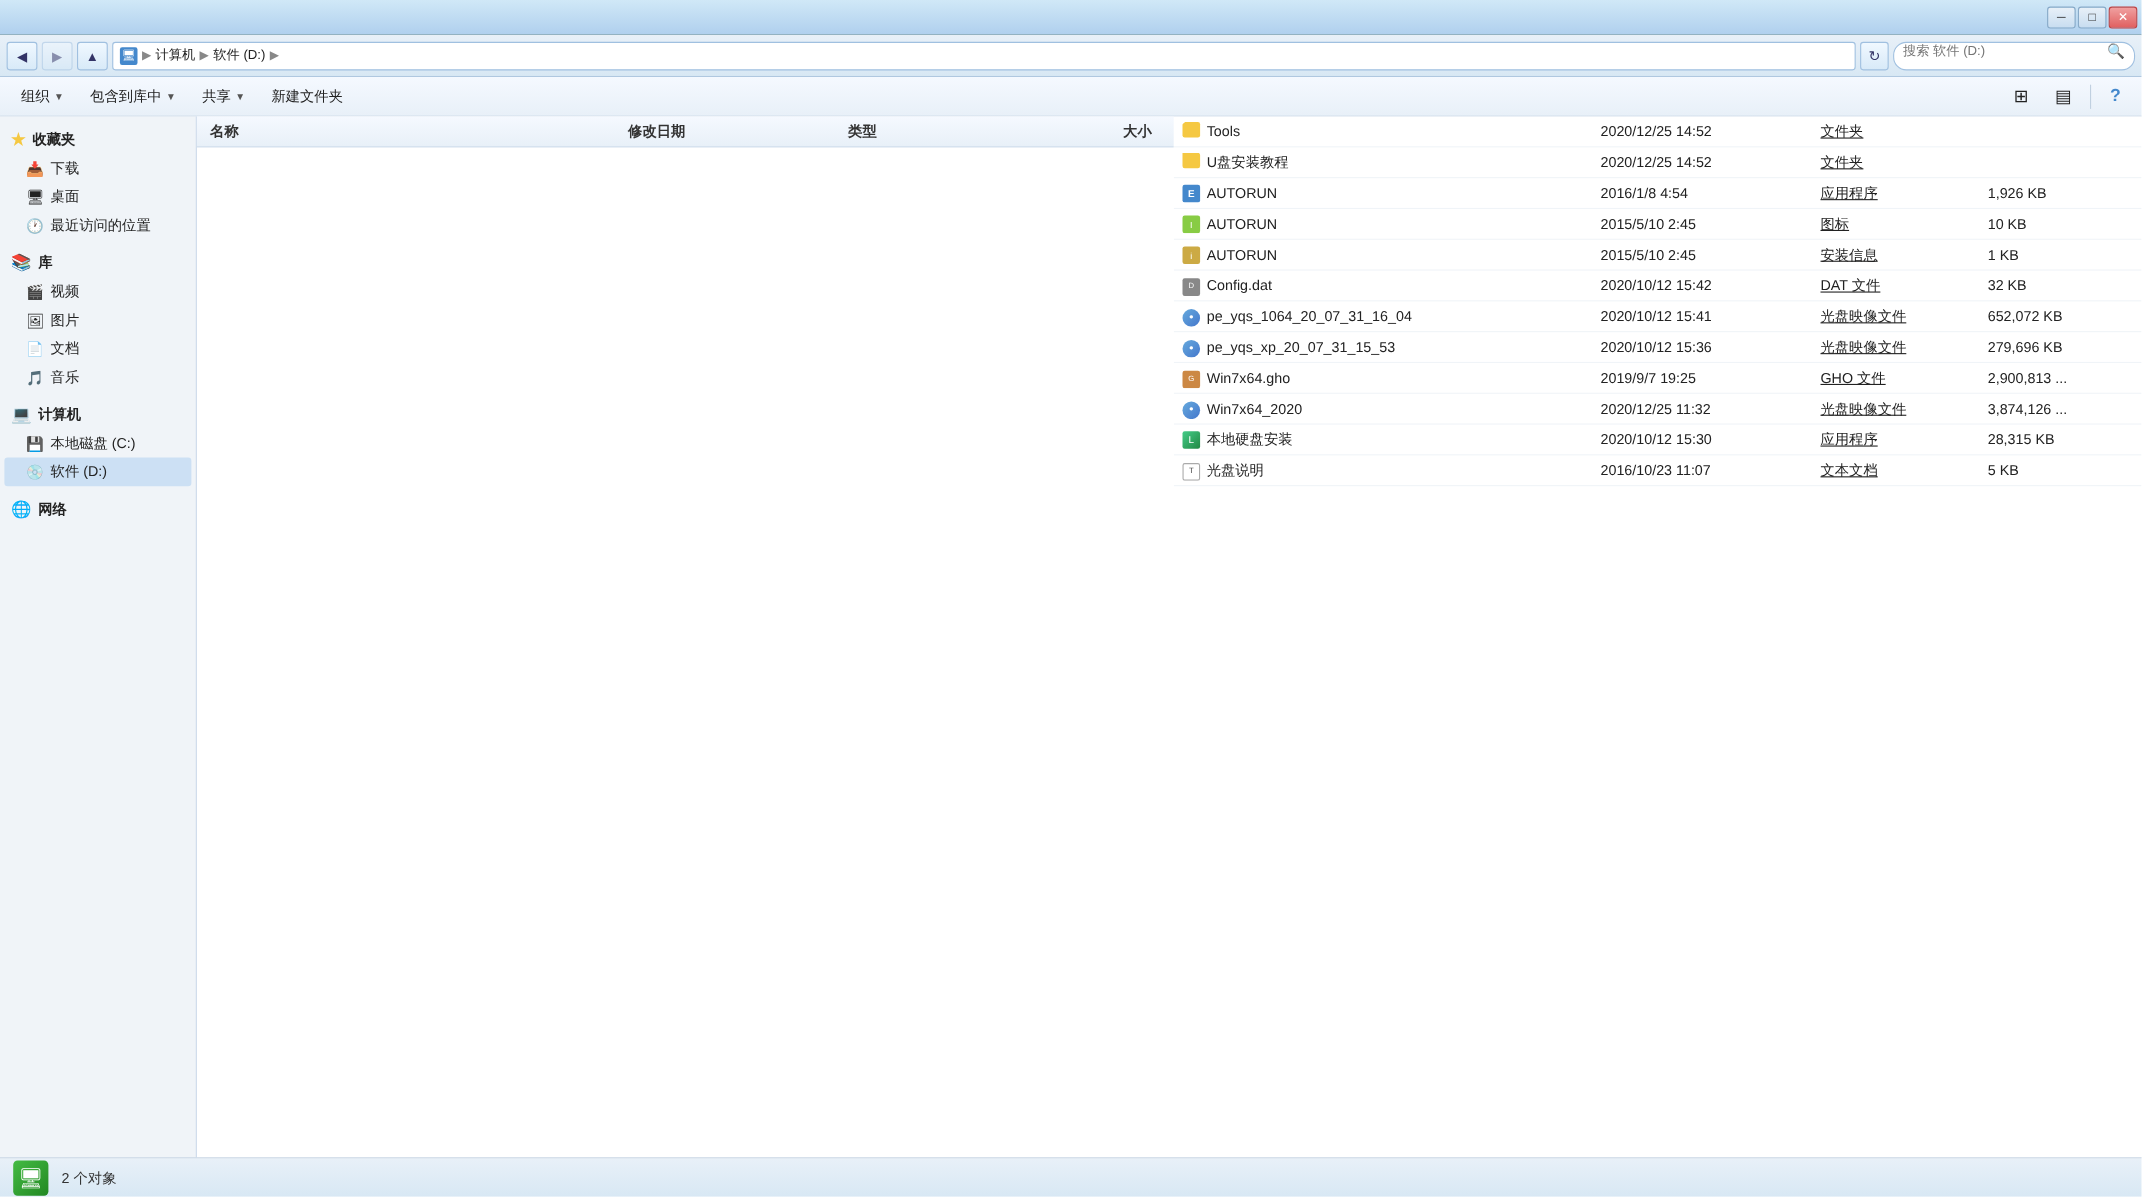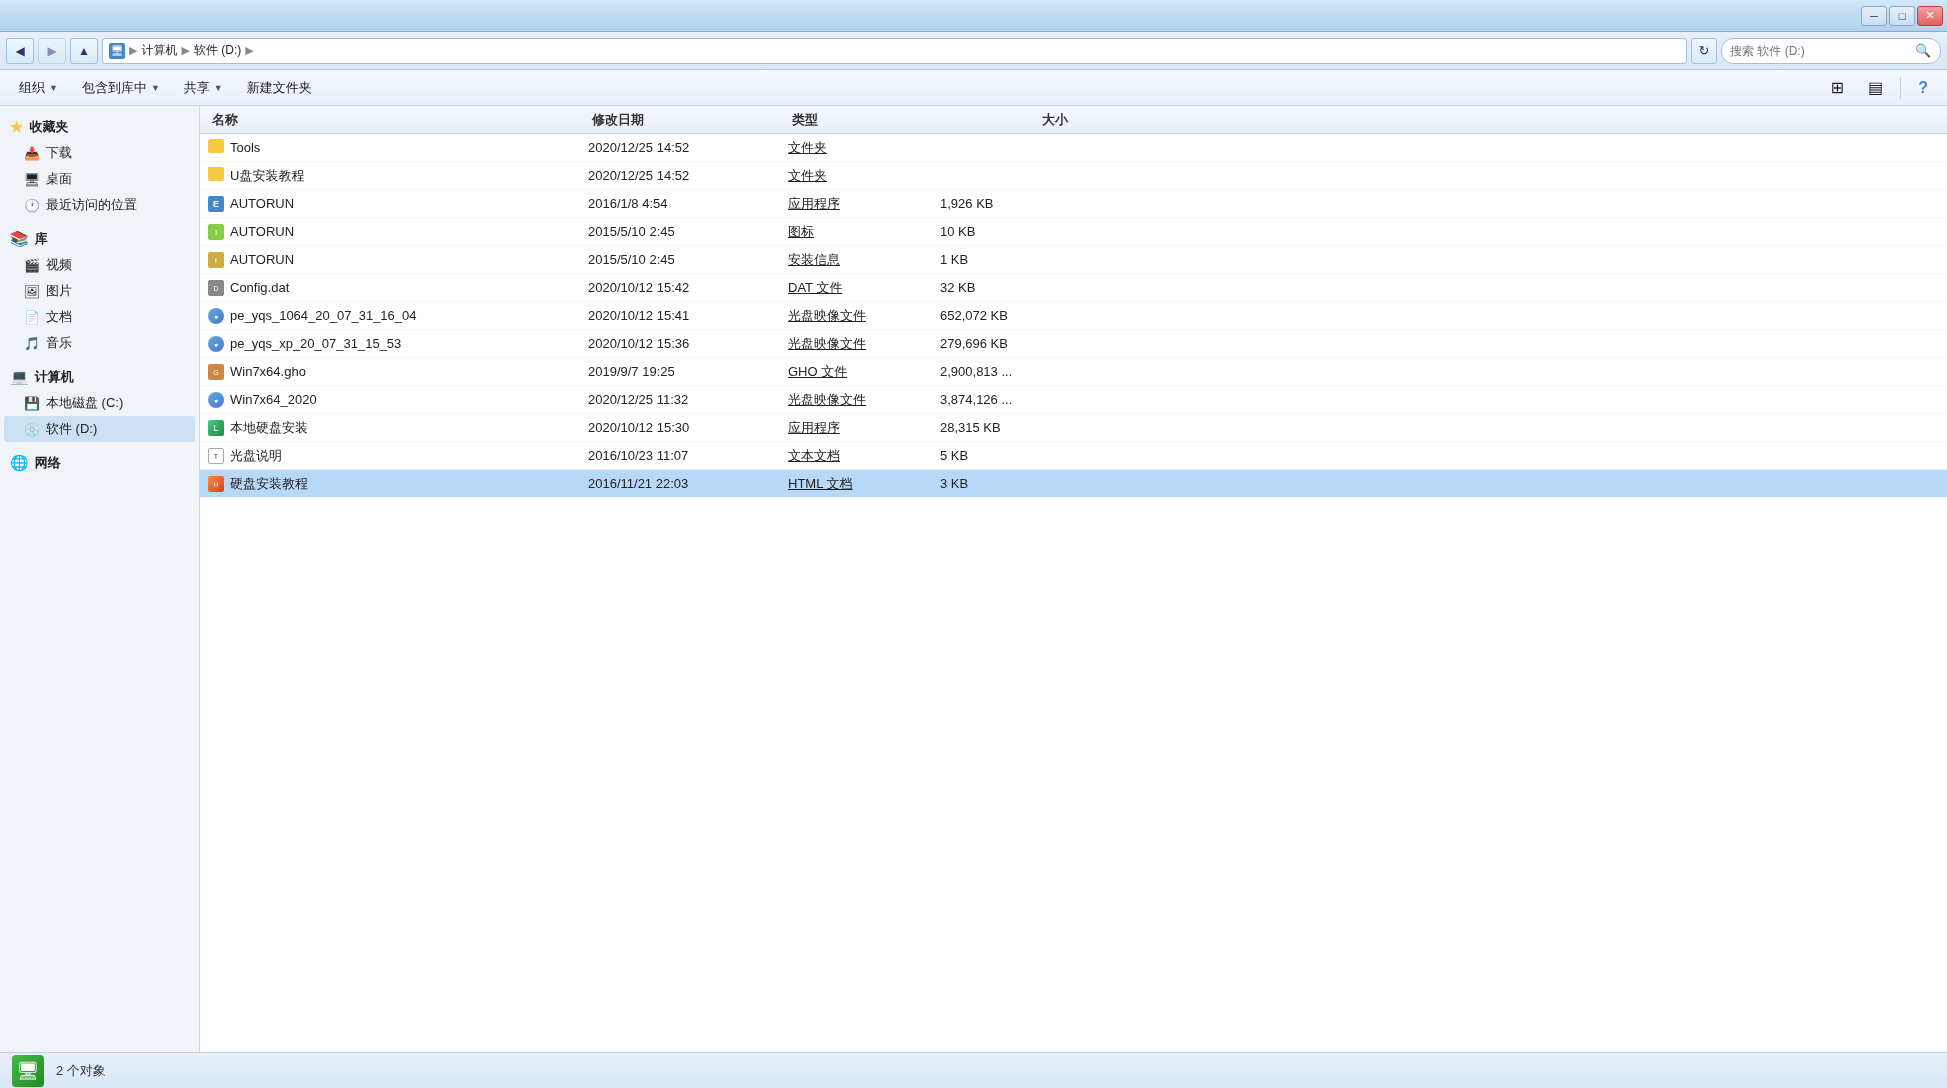--- a/index.html
+++ b/index.html
@@ -112,21 +112,21 @@
       font-size: 13px;
       color: #336;
     }
     .search-bar {
       width: 220px;
       height: 26px;
       border: 1px solid #a0c0e0;
       border-radius: 12px;
       background: #fff;
       display: flex;
-      align-items: center;
+      align-items: flex-start;
       padding: 0 8px;
       gap: 20px;
     }
     .search-input {
       border: none;
       outline: none;
       font-size: 12px;
       color: #888;
       width: 100%;
       background: transparent;
@@ -209,21 +209,21 @@
       display: flex;
       align-items: center;
       justify-content: center;
       font-size: 13px;
     }
 
     
     .file-area {
       flex: 1;
       display: flex;
-      flex-direction: column;
+      flex-direction: row;
       background: #fff;
     }
     .file-list-header {
       display: flex;
       align-items: center;
       height: 28px;
       background: linear-gradient(to bottom, #f5f9ff, #e8f0f8);
       border-bottom: 1px solid #c8d8e8;
       font-size: 13px;
       font-weight: bold;
@@ -665,29 +665,20 @@
   </div>
         <div class="file-row">
     <div class="file-cell-name">
       <span><span class="icon-txt">T</span></span>
       <span>光盘说明</span>
     </div>
     <div class="file-cell-date">2016/10/23 11:07</div>
     <div class="file-cell-type">文本文档</div>
     <div class="file-cell-size">5 KB</div>
   </div>
-        <div class="file-row selected">
-    <div class="file-cell-name">
-      <span><span class="icon-html">H</span></span>
-      <span>硬盘安装教程</span>
-    </div>
-    <div class="file-cell-date">2016/11/21 22:03</div>
-    <div class="file-cell-type">HTML 文档</div>
-    <div class="file-cell-size">3 KB</div>
-  </div>
       </div>
 
   </div>
 </div>
 
 <div class="statusbar">
   <div class="status-icon">🖥</div>
   <span class="status-text">2 个对象</span>
 </div>
 

